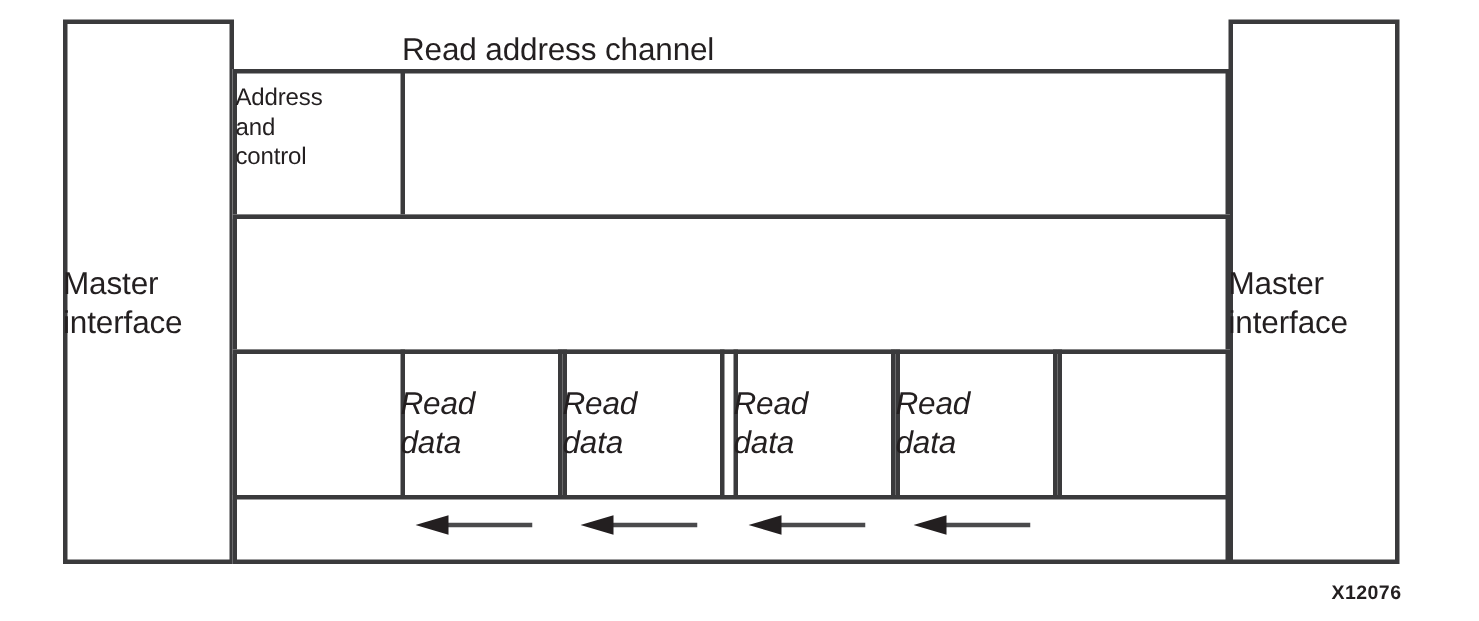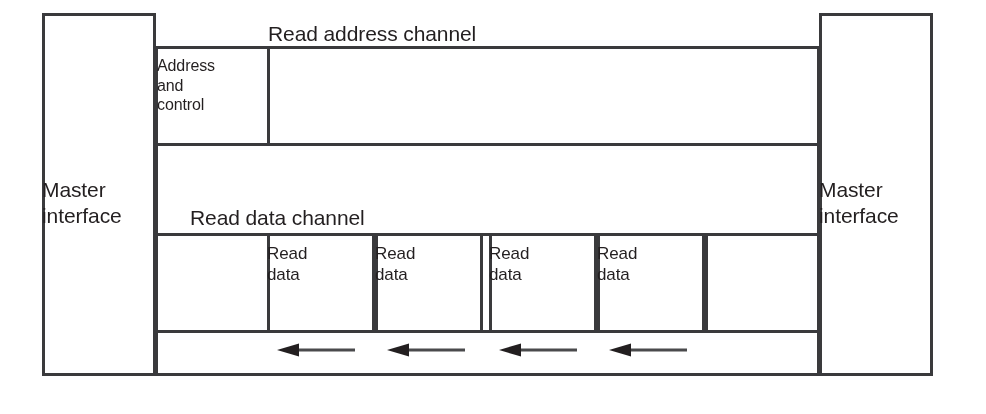--- a/index.html
+++ b/index.html
@@ -110,23 +110,24 @@
     top: 233px;
     width: 108px;
     height: 100px;
     box-sizing: border-box;
     border-left: 3px solid #3a3a3c;
     border-right: 3px solid #3a3a3c;
     background: transparent;
   }
   .data-cell-label {
     position: absolute;
-    top: 244px;
+    top: 257px;
     width: 108px;
-    font-size: 17px;
+    font-size: 21px;
+    font-style: italic;
   }
   
   #bottom-corridor-box {
     left: 155px;
     top: 330px;
     width: 665px;
     height: 46px;
   }
   .arrow {
     position: absolute;
@@ -169,21 +170,20 @@
 
   <div class="arrow" style="left:175px; top:154px; width:80px;">
     <svg width="80" height="14" viewBox="0 0 80 14">
       <line x1="0" y1="7" x2="64" y2="7" stroke="#4a4a4c" stroke-width="3"></line>
       <polygon points="80,7 58,0.5 58,13.5" fill="#231f20"></polygon>
     </svg>
   </div>
 
   <div class="box" id="mid-corridor-box"></div>
 
-  <div class="label" id="read-data-channel-label">Read data channel</div>
 
   <div class="box" id="read-data-row-box"></div>
 
   <div class="data-cell" style="left:267px;"></div>
   <div class="label data-cell-label" style="left:267px;">Read
 data</div>
 
   <div class="data-cell" style="left:375px;"></div>
   <div class="label data-cell-label" style="left:375px;">Read
 data</div>
@@ -221,14 +221,15 @@
     </svg>
   </div>
 
   <div class="arrow" style="left:609px; top:343px; width:78px;">
     <svg width="78" height="14" viewBox="0 0 78 14">
       <line x1="78" y1="7" x2="16" y2="7" stroke="#4a4a4c" stroke-width="3"></line>
       <polygon points="0,7 22,0.5 22,13.5" fill="#231f20"></polygon>
     </svg>
   </div>
 
+  <div id="footer-code">X12076</div>
 
 </div>
 
 </body></html>

